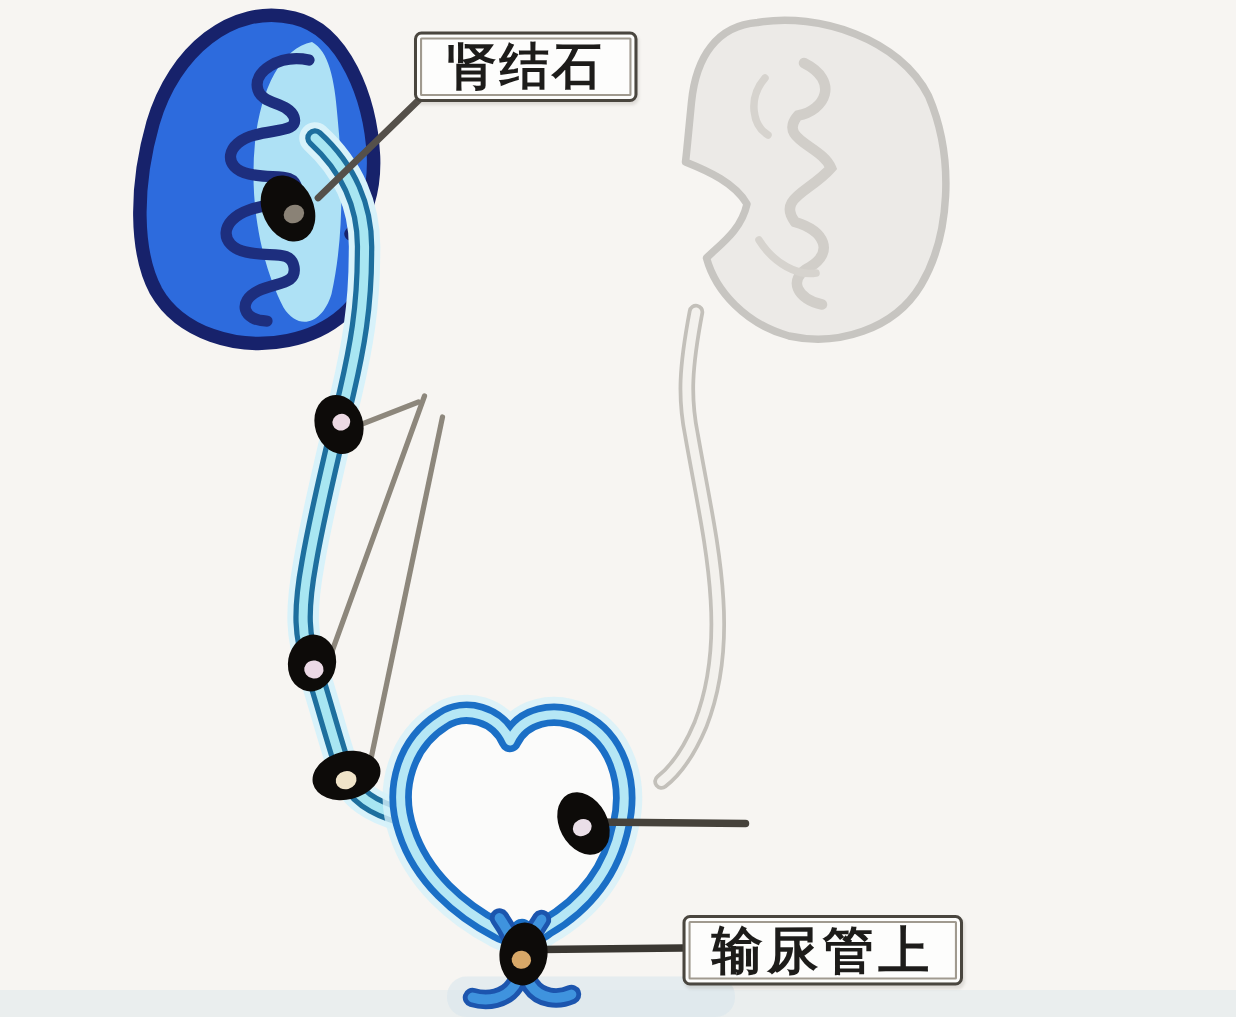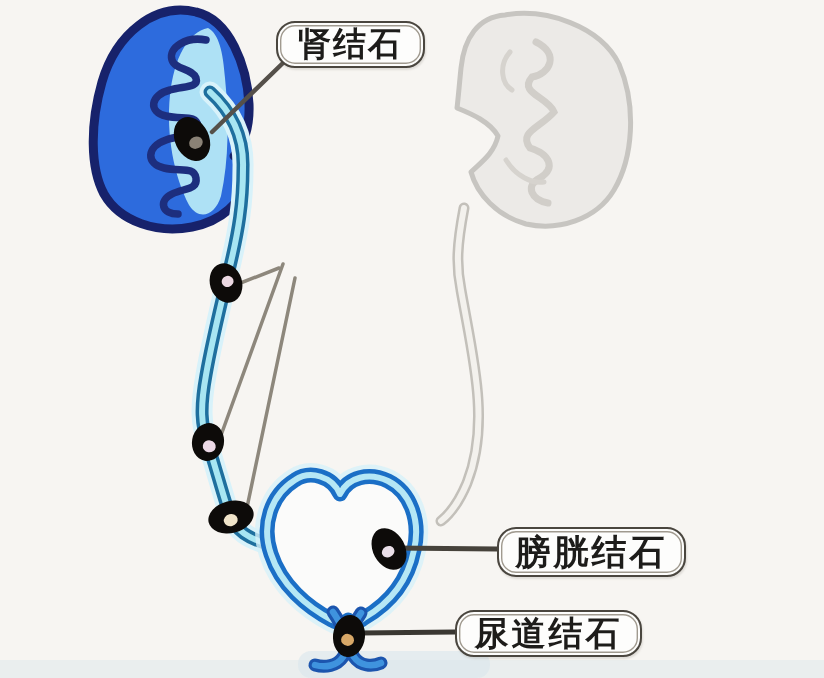--- a/index.html
+++ b/index.html
@@ -4,21 +4,21 @@
 <style>
   html,body{margin:0;padding:0;}
   body{background:#cfcfcf;font-family:"Liberation Sans",sans-serif;}
   .stage{
     position:relative;width:824px;height:678px;overflow:hidden;
     background:#f7f5f2;
   }
   .stage svg{position:absolute;left:0;top:0;}
   .label-box{
     position:absolute;display:flex;align-items:center;justify-content:center;
-    background:#fdfdfc;border:2.5px solid #4a463f;border-radius:19px;
+    background:#fdfdfc;border:2.5px solid #4a463f;border-radius:5px;
     box-shadow: inset 0 0 0 2px #fdfdfc, inset 0 0 0 3.4px #a09a8f, 1px 2px 2px rgba(110,105,95,.18);
     color:#1d1c1a;font-weight:bold;white-space:nowrap;z-index:5;
   }
   .lb-kidney { left:276px; top:21px;  width:145px; height:43px; font-size:33px; letter-spacing:2px; }
   .lb-ureter { left:277px; top:236px; width:350px; height:44px; font-size:32px; letter-spacing:2px; }
   .lb-bladder{ left:497px; top:527px; width:185px; height:46px; font-size:35px; letter-spacing:3px; }
   .lb-urethra{ left:455px; top:610px; width:183px; height:43px; font-size:34px; letter-spacing:3px; }
 </style>
 </head>
 <body>
@@ -134,20 +134,17 @@
       <g transform="rotate(6 349 636)">
         <ellipse cx="349" cy="636" rx="16" ry="21" fill="#0d0b09"></ellipse>
         <ellipse cx="348" cy="640" rx="6.5" ry="6" fill="#d8a868"></ellipse>
       </g>
     </g>
   </svg>
 
   <div class="label-box lb-kidney">
     <span>肾结石</span>
   </div>
-  <div class="label-box lb-bladder">
-    <span>膀胱结石</span>
-  </div>
   <div class="label-box lb-urethra">
-    <span>尿道结石</span>
+    <span>输尿管上</span>
   </div>
 
 </div>
 
 </body></html>

